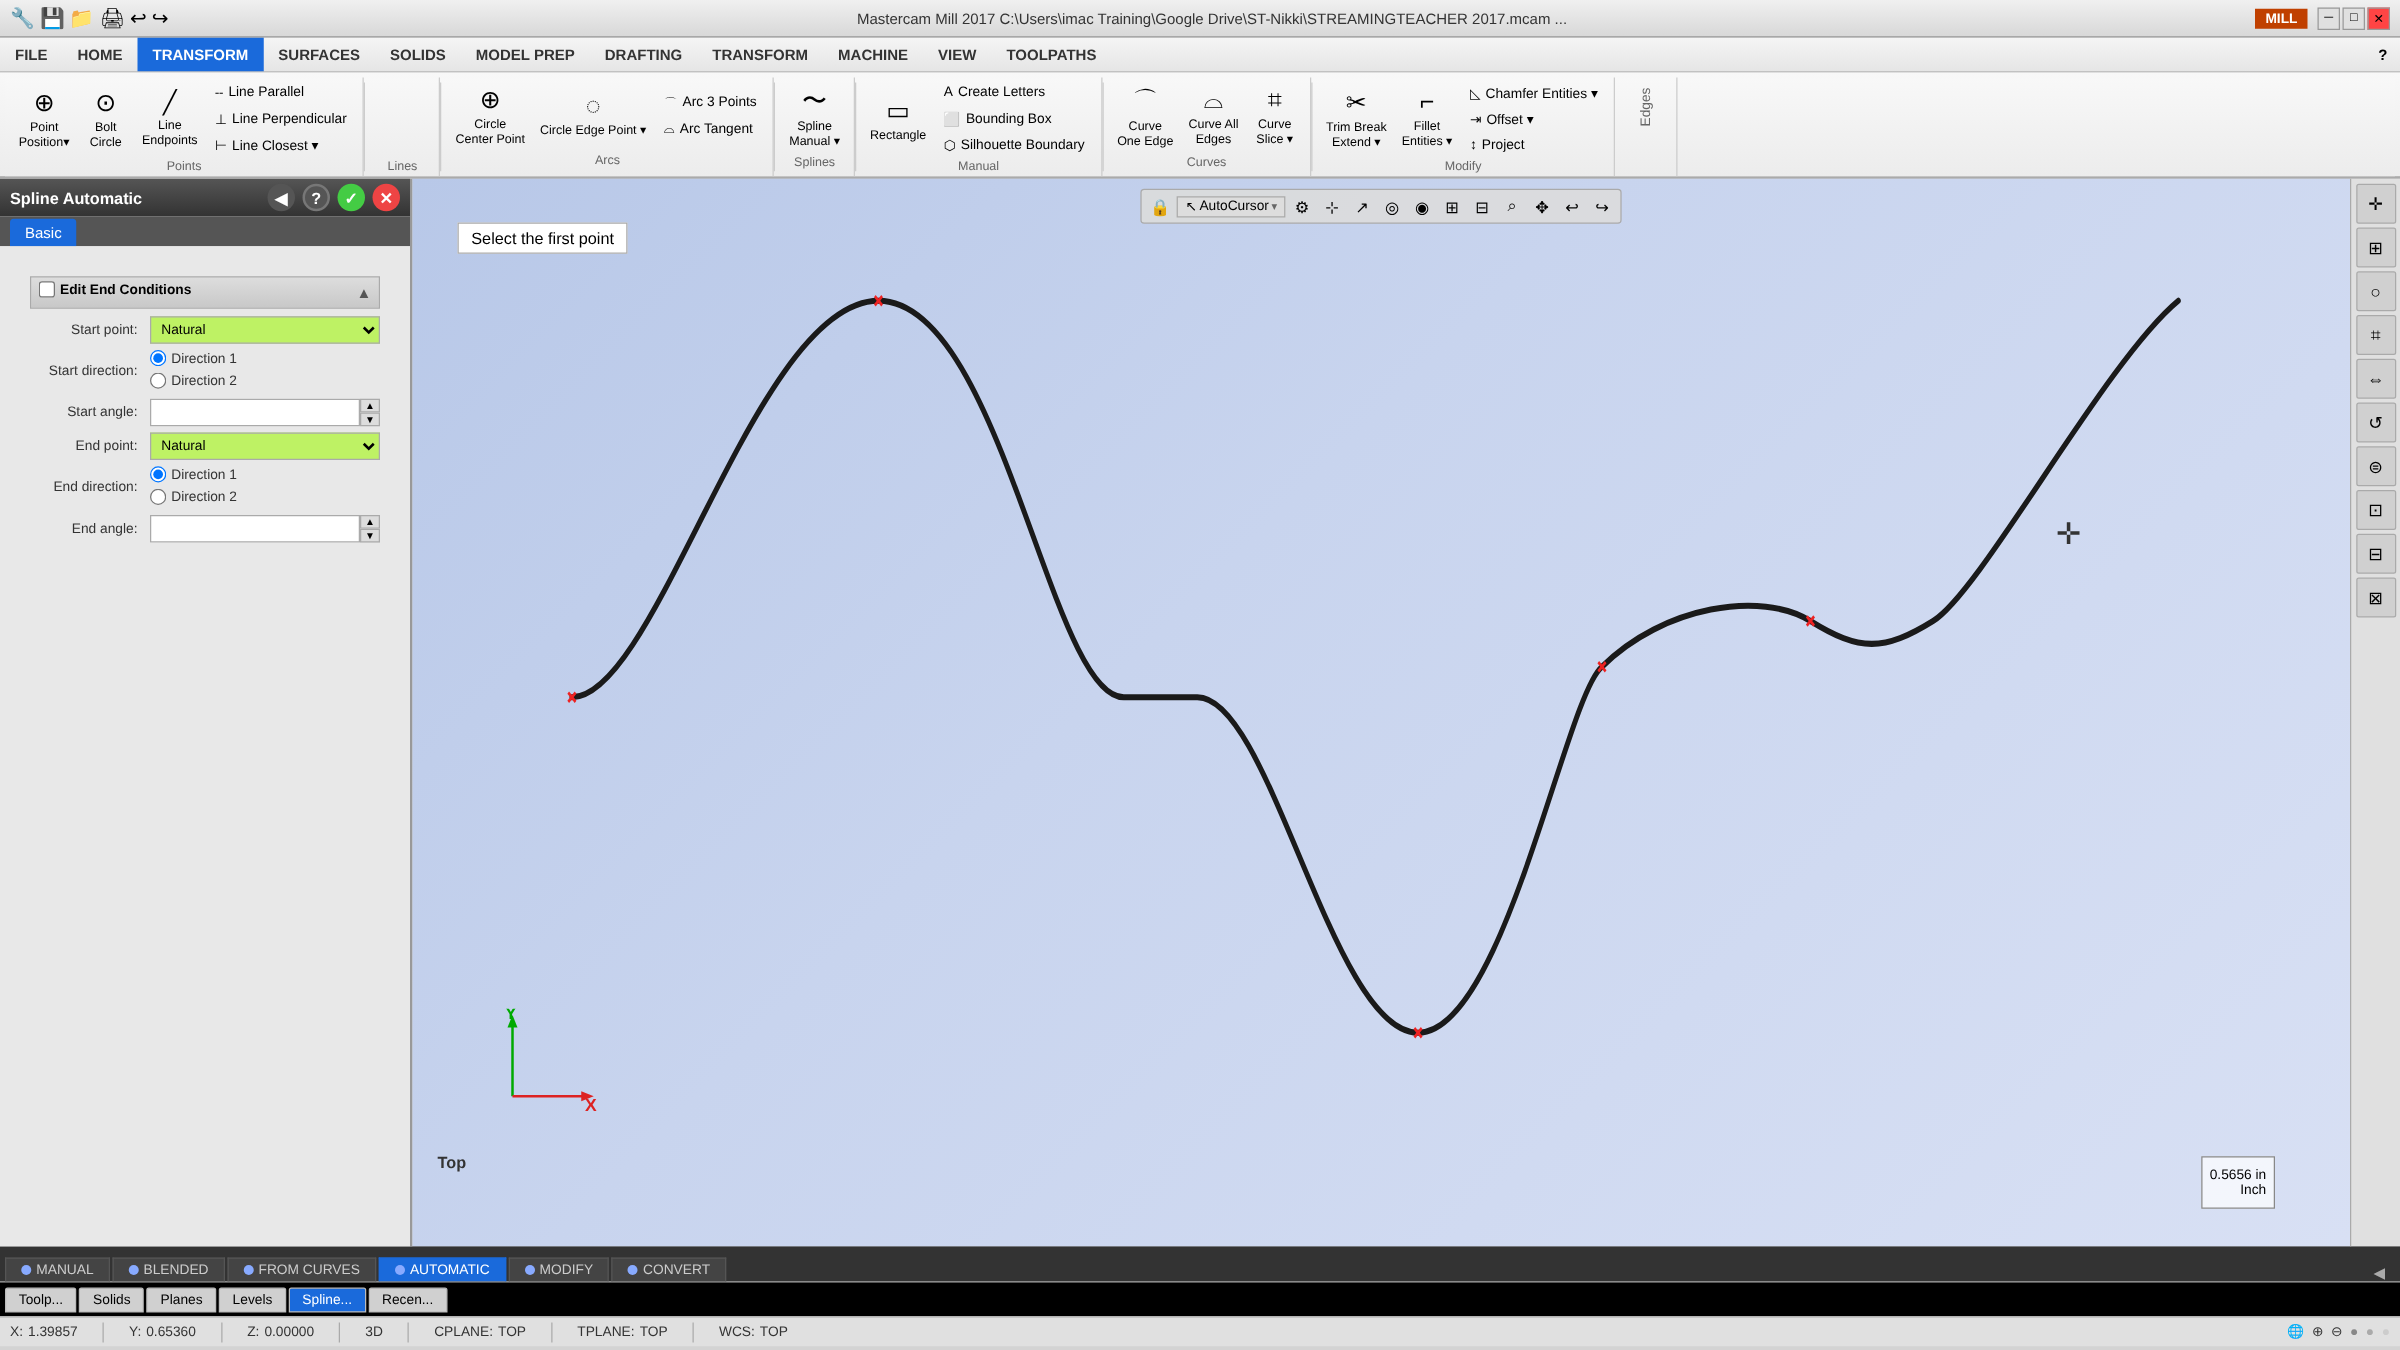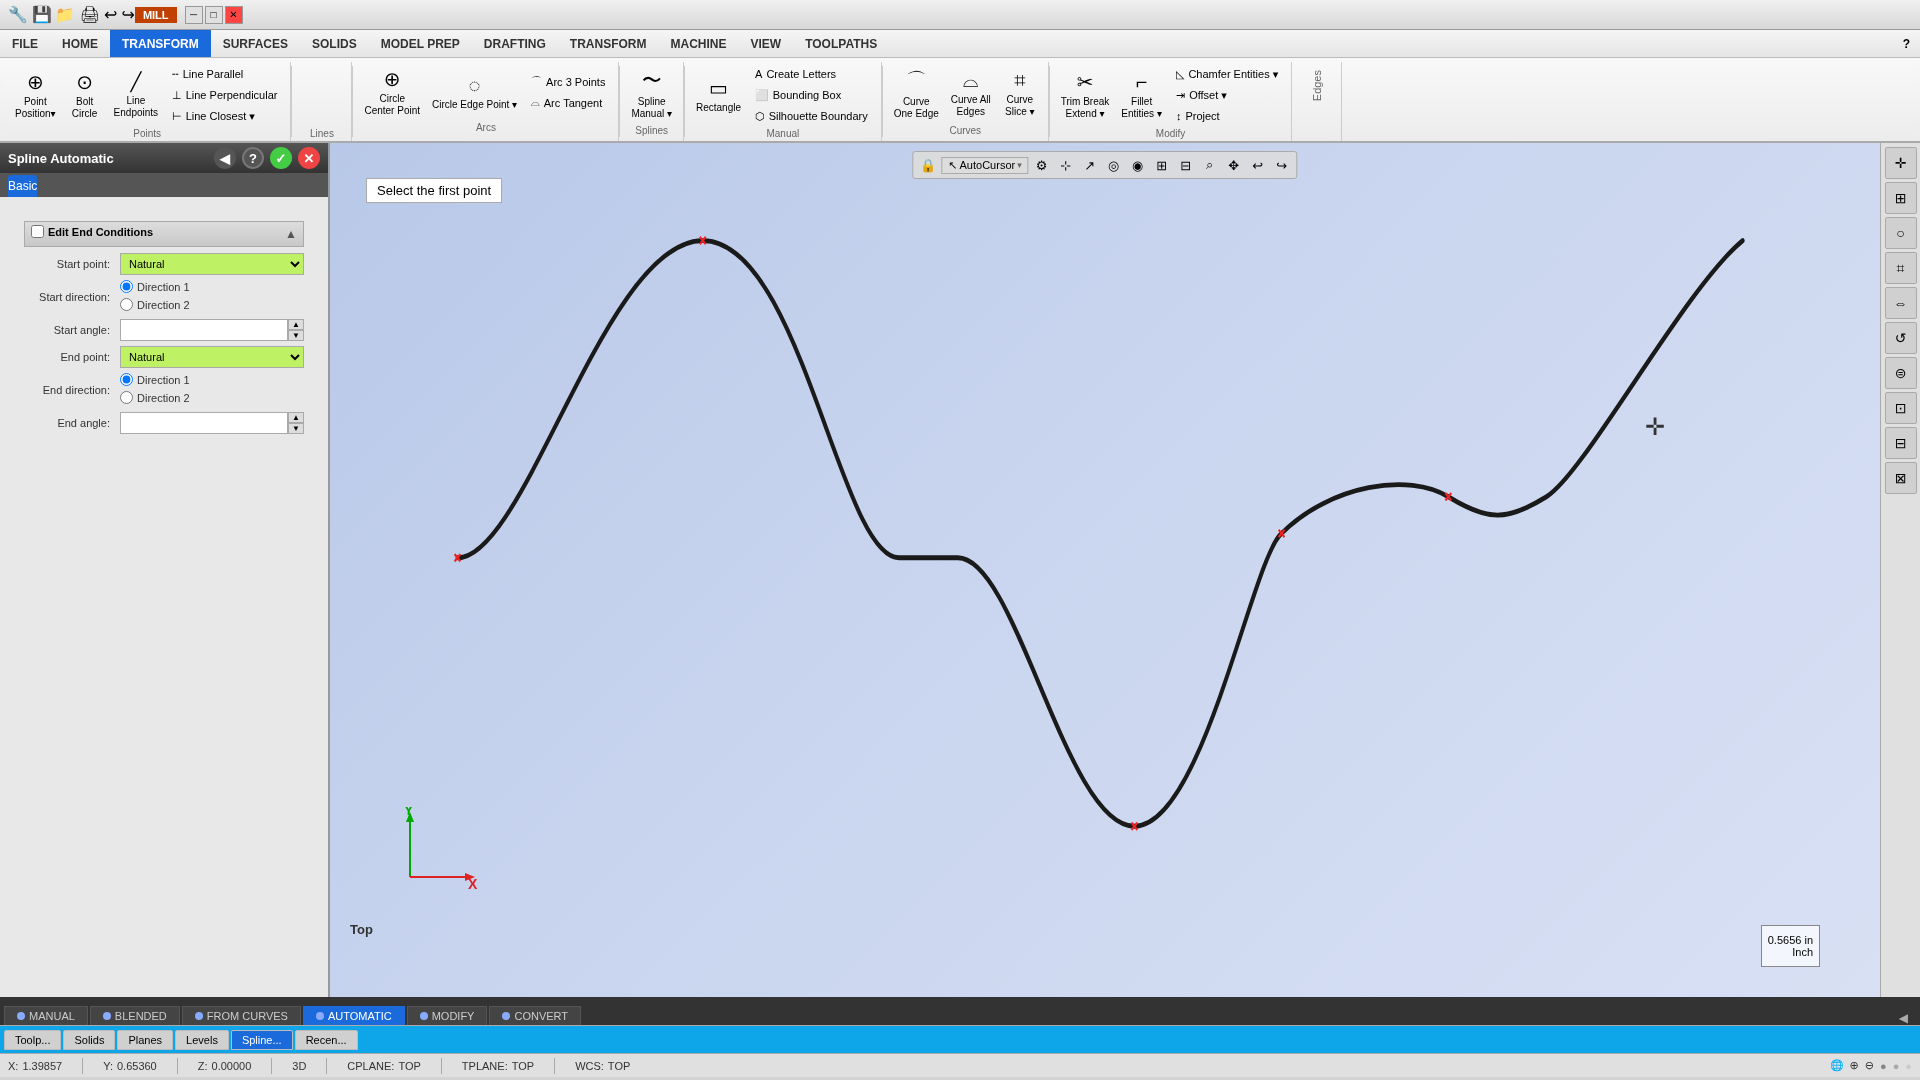--- a/index.html
+++ b/index.html
@@ -130,21 +130,21 @@
     .panel-icon.ok { background: #44cc44; color: white; }
     .panel-icon.cancel { background: #ee4444; color: white; }
     .panel-icon.back { background: #555; }
 
     #panel-tabs {
       display: flex;
       background: #555;
       padding: 2px 8px 0;
     }
     .panel-tab {
-      padding: 4px 0;
+      padding: 4px 12px;
       font-size: 12px;
       cursor: pointer;
       color: #ccc;
       border-top-left-radius: 3px;
       border-top-right-radius: 3px;
     }
     .panel-tab.active {
       background: #1a6adb;
       color: white;
     }
@@ -303,21 +303,21 @@
     #cursor-crosshair {
       position: absolute;
       font-size: 24px;
       color: #333;
       pointer-events: none;
     }
 
     
     #bottom-tabs {
       height: 28px;
-      background: #0ea5e9;
+      background: #000000;
       border-top: 1px solid #aaa;
       display: flex;
       align-items: center;
       padding: 0 4px;
       gap: 2px;
     }
     .btab {
       padding: 3px 10px;
       font-size: 11px;
       cursor: pointer;
@@ -382,20 +382,21 @@
 
 <div id="titlebar">
   <div class="title-icons">
     <span>🔧</span>
     <span>💾</span>
     <span>📁</span>
     <span>🖨</span>
     <span>↩</span>
     <span>↪</span>
   </div>
+  <div class="title-text">Mastercam Mill 2017  C:\Users\imac Training\Google Drive\ST-Nikki\STREAMINGTEACHER 2017.mcam ...</div>
   <div style="background:#c04000;color:white;padding:2px 8px;font-size:11px;font-weight:bold;margin-right:8px;">MILL</div>
   <div class="window-controls">
     <div class="win-btn">─</div>
     <div class="win-btn">□</div>
     <div class="win-btn" style="background:#f44;">✕</div>
   </div>
 </div>
 
 <div id="menubar">
   <div class="menu-item">FILE</div>

